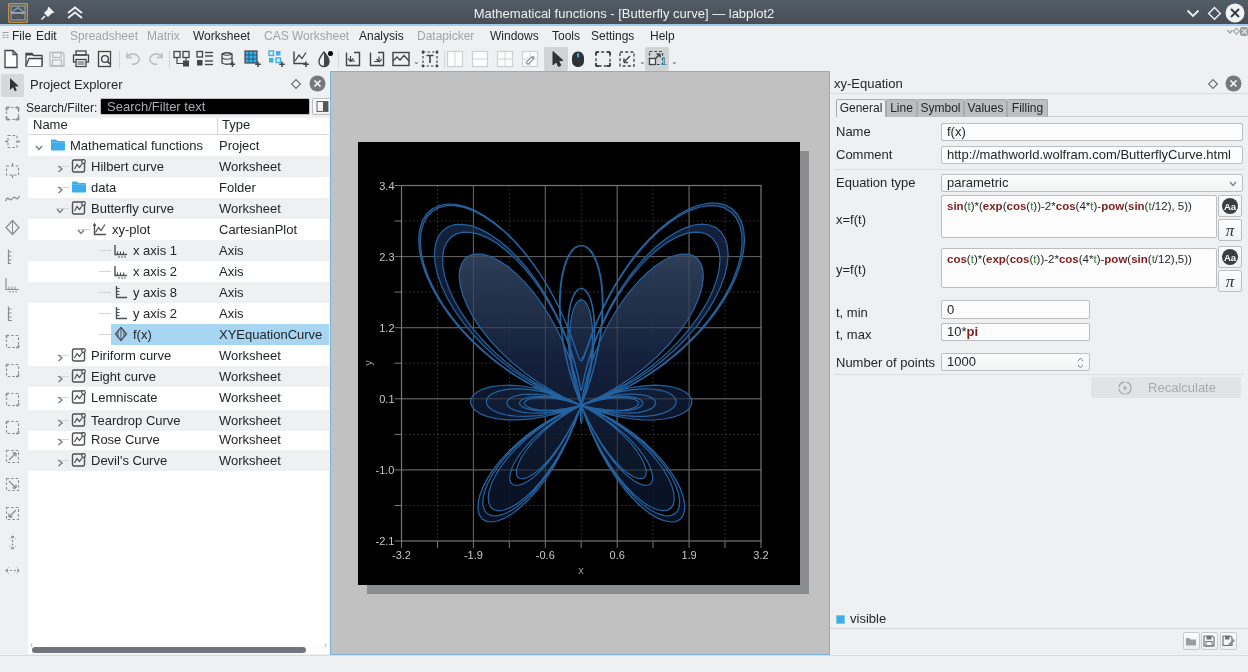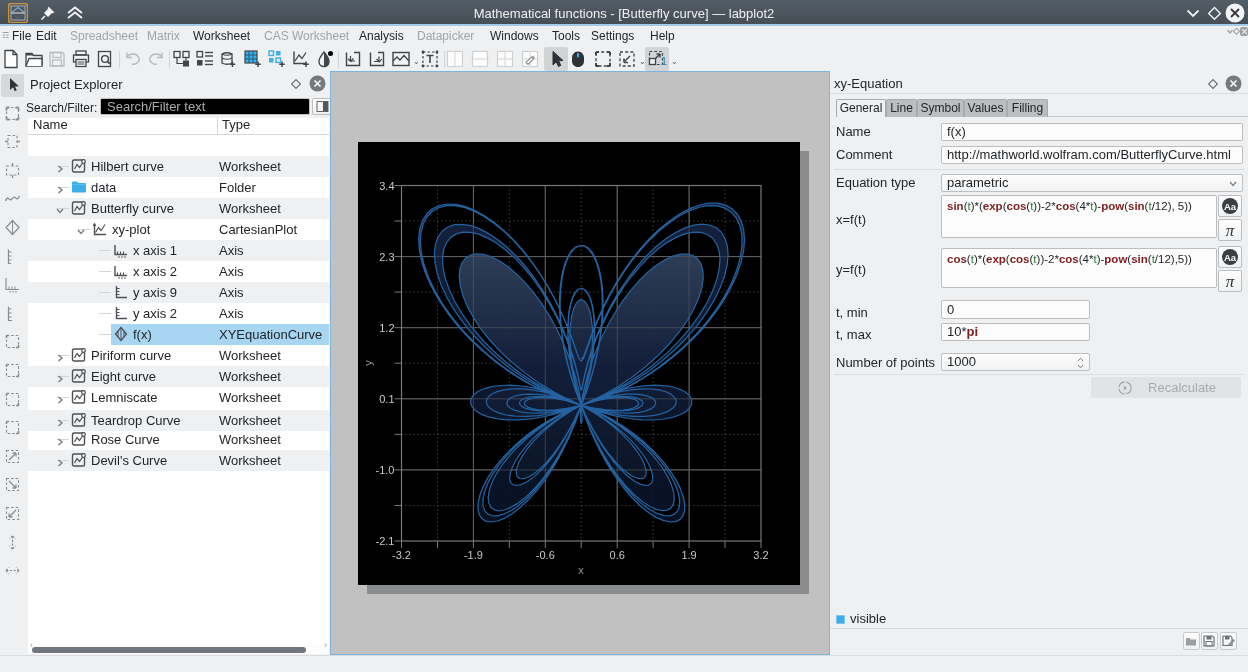--- a/index.html
+++ b/index.html
@@ -358,20 +358,31 @@
       <rect x="0.5" y="0.5" width="12" height="11" fill="none" stroke="#55585b"></rect>
       <rect x="7" y="1" width="5.5" height="10" fill="#55585b"></rect>
     </svg>
   </div>
   <div id="tree">
       <div style="position:absolute;left:0;top:0;width:301px;height:17px;border-bottom:1px solid #d6d7d8;">
         <span style="position:absolute;left:5px;top:-1px;">Name</span>
         <span style="position:absolute;left:194px;top:-1px;">Type</span>
         <div style="position:absolute;left:189px;top:0;width:1px;height:17px;background:#d6d7d8;"></div>
       </div>
+      <div class="trow" style="top:17px">
+        <svg class="exp" width="10" height="10" style="left:6px;top:6px;" viewBox="0 0 10 10">
+          <path d="M2 3 L5 6.5 L8 3" fill="none" stroke="#797c7f" stroke-width="1.4"></path>
+        </svg>
+        <svg class="ti" width="16" height="16" style="left:22px" viewBox="0 0 16 16">
+          <path d="M1 3.5 Q1 2.5 2 2.5 L6 2.5 L7.5 4 L14 4 Q15 4 15 5 L15 12.5 Q15 13.5 14 13.5 L2 13.5 Q1 13.5 1 12.5 Z" fill="#3daee9"></path>
+          <path d="M1 5.5 L15 5.5" stroke="#57bef0" stroke-width="1"></path>
+        </svg>
+        <span class="nm" style="left:42px">Mathematical functions</span>
+        <span class="type">Project</span>
+      </div>
       <div class="trow alt" style="top:38px">
         <div style="position:absolute;left:29px;top:10px;width:12px;height:1px;background:#d4d5d6;"></div>
         <svg class="exp" width="10" height="10" style="left:27px;top:6px;" viewBox="0 0 10 10">
           <path d="M3.5 2 L7 5 L3.5 8" fill="none" stroke="#797c7f" stroke-width="1.4"></path>
         </svg>
         <svg class="ti" width="16" height="16" style="left:43px" viewBox="0 0 16 16">
           <rect x="1.5" y="2" width="12" height="12" rx="1.5" fill="none" stroke="#4d5054" stroke-width="1.4"></rect>
           <path d="M3.5 11 L6 6.5 L8.5 9.5 L12 4.5" fill="none" stroke="#4d5054" stroke-width="1.2"></path>
           <circle cx="12.5" cy="3.5" r="1.8" fill="#fff" stroke="#4d5054" stroke-width="1.2"></circle>
         </svg>
@@ -439,21 +450,21 @@
         </svg>
         <span class="nm" style="left:105px">x axis 2</span>
         <span class="type">Axis</span>
       </div>
       <div class="trow alt" style="top:164px">
         <div style="position:absolute;left:71px;top:10px;width:12px;height:1px;background:#d4d5d6;"></div>
         <svg class="ti" width="16" height="16" style="left:85px" viewBox="0 0 16 16">
           <path d="M3.5 2 L3.5 13.5 L14 13.5" fill="none" stroke="#4d5054" stroke-width="1.4"></path>
           <path d="M3.5 4.5 L6.5 4.5 M3.5 7.5 L6.5 7.5 M3.5 10.5 L6.5 10.5" stroke="#4d5054" stroke-width="1.1"></path>
         </svg>
-        <span class="nm" style="left:105px">y axis 9</span>
+        <span class="nm" style="left:105px">y axis 8</span>
         <span class="type">Axis</span>
       </div>
       <div class="trow" style="top:185px">
         <div style="position:absolute;left:71px;top:10px;width:12px;height:1px;background:#d4d5d6;"></div>
         <svg class="ti" width="16" height="16" style="left:85px" viewBox="0 0 16 16">
           <path d="M3.5 2 L3.5 13.5 L14 13.5" fill="none" stroke="#4d5054" stroke-width="1.4"></path>
           <path d="M3.5 4.5 L6.5 4.5 M3.5 7.5 L6.5 7.5 M3.5 10.5 L6.5 10.5" stroke="#4d5054" stroke-width="1.1"></path>
         </svg>
         <span class="nm" style="left:105px">y axis 2</span>
         <span class="type">Axis</span>

